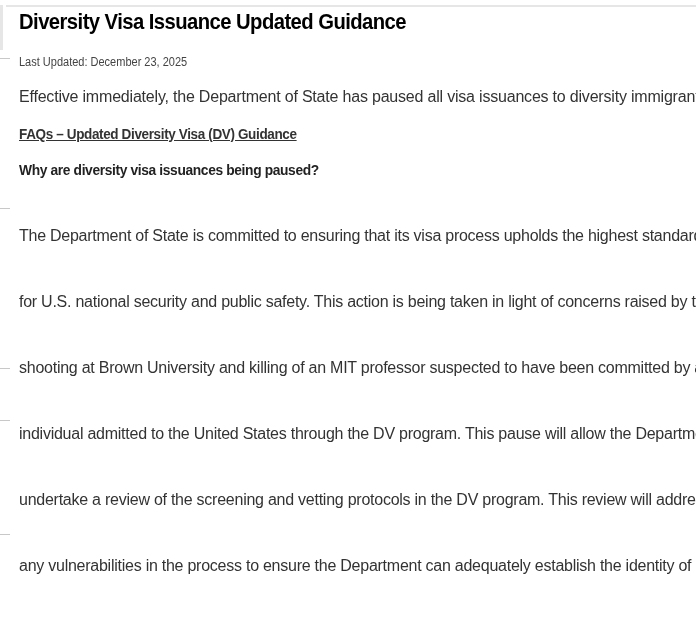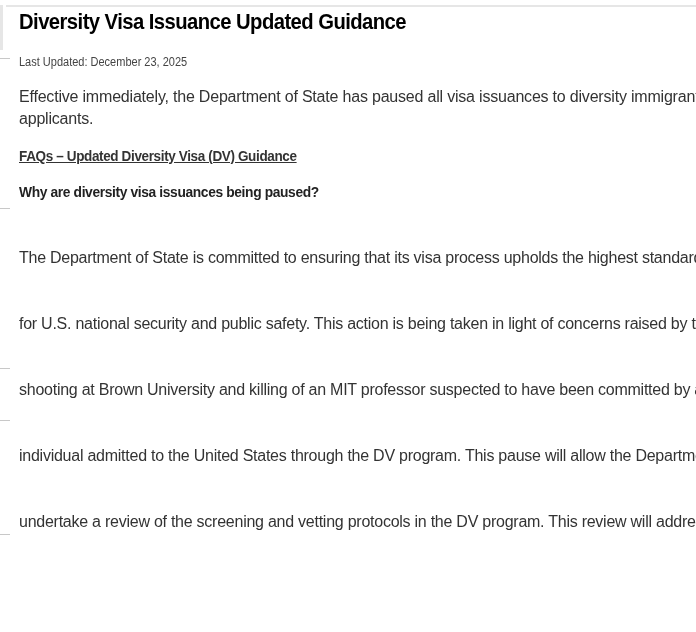--- a/index.html
+++ b/index.html
@@ -122,33 +122,33 @@
 <div class="gutter-tick" style="top:368px"></div>
 <div class="gutter-tick" style="top:420px"></div>
 <div class="gutter-tick" style="top:534px"></div>
 
 <main class="content">
   <h1 class="page-title">Diversity Visa Issuance Updated Guidance</h1>
   <div class="updated">Last Updated: December 23, 2025</div>
 
   <p class="intro" style="margin-bottom:0">
     <span class="line">Effective immediately, the Department of State has paused all visa issuances to diversity immigrant visa</span>
-    <span class="line">applicants.</span>
   </p>
 
   <a class="faq-link">FAQs – Updated Diversity Visa (DV) Guidance</a>
 
   <section class="faq-item">
     <div class="faq-question">Why are diversity visa issuances being paused?</div>
     <div class="faq-answer">
       <span class="line">The Department of State is committed to ensuring that its visa process upholds the highest standards</span>
       <span class="line">for U.S. national security and public safety. This action is being taken in light of concerns raised by the</span>
       <span class="line">shooting at Brown University and killing of an MIT professor suspected to have been committed by an</span>
       <span class="line">individual admitted to the United States through the DV program. This pause will allow the Department to</span>
       <span class="line">undertake a review of the screening and vetting protocols in the DV program. This review will address</span>
+      <span class="line">any vulnerabilities in the process to ensure the Department can adequately establish the identity of</span>
       
       
     </div>
   </section>
 
   
 
   
 
   

